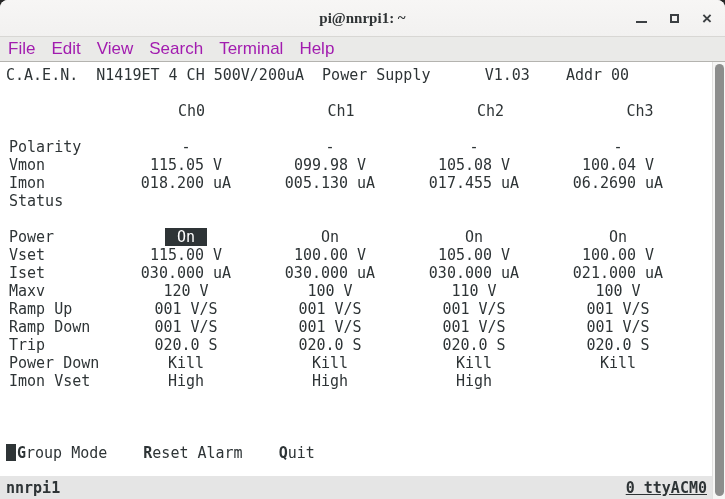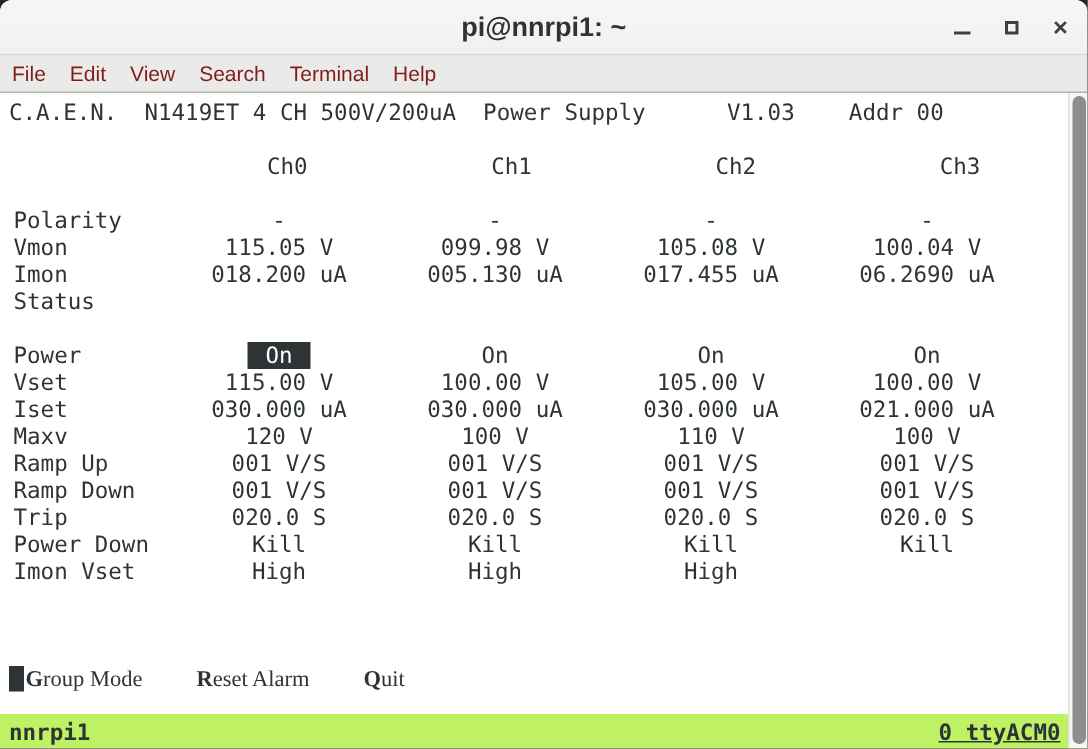--- a/index.html
+++ b/index.html
@@ -5,52 +5,52 @@
   * { margin:0; padding:0; box-sizing:border-box; }
   html,body { background:#262626; }
   body { width:725px; height:499px; font-family:"Liberation Sans", sans-serif; }
 
   .window { position:relative; width:725px; height:499px; background:#ffffff;
             border-radius:8px 8px 0 0; overflow:hidden; }
 
   
   .titlebar { position:relative; height:37px; background:linear-gradient(#f7f6f5,#f2f1f0);
               border-bottom:1px solid #d8d7d4; display:flex; align-items:center; justify-content:center; }
-  .title { font-size:18px; font-weight:bold; color:#2f3335; }
+  .title { font-size:15px; font-weight:bold; color:#2f3335;font-family:Liberation Serif, serif; }
   .win-controls { position:absolute; right:10px; top:0; height:37px; display:flex; align-items:center; gap:17px; }
   .wc { width:16px; height:16px; display:flex; align-items:center; justify-content:center; cursor:default; }
   .min-glyph { width:11px; height:2px; background:#3c4043; margin-top:6px; }
   .max-glyph { width:9px; height:9px; border:2px solid #3c4043; }
   .close-glyph { font-size:17px; font-weight:bold; color:#3c4043; line-height:16px; }
 
   
   .menubar { height:25px; background:#eaeae8; border-bottom:1px solid #b4b3af;
              display:flex; align-items:center; }
-  .menu-item { padding:0 8px; font-size:14px; color:#7f1d1d; line-height:24px; cursor:default; }
+  .menu-item { padding:0 8px; font-size:17px; color:#a21caf; line-height:24px; cursor:default; }
 
   
   .terminal { position:relative; height:414px; background:#ffffff; color:#2e3436;
               font-family:"DejaVu Sans Mono", monospace; font-size:15px; line-height:18px;
               padding:4px 13px 7px 6px; overflow:hidden; }
   .tline { height:18px; white-space:pre; }
   .row { display:flex; height:18px; }
   .lbl { width:108px; padding-left:3px; white-space:pre; }
   .cell { width:144px; text-align:center; white-space:pre; }
   .gap18 { margin-top:18px;justify-content:space-between; }
-  .gap54 { margin-top:54px;font-family:Liberation Serif, serif; }
+  .gap54 { margin-top:54px; }
   .sel { display:inline-block; background:#2e3436; color:#ffffff; padding:0 12px; height:18px; }
 
   
   .cmdline { height:18px; display:flex; align-items:flex-start; }
   .cursor-block { display:inline-block; width:10px; height:17px; background:#2e3436; margin-right:1px; }
   .tui-menu-item { display:inline-block; white-space:pre; margin-right:36px; }
   .tui-menu-item::first-letter { font-weight:bold; }
 
   
-  .statusbar { height:23px; background:#bef264; display:flex; justify-content:space-between;
+  .statusbar { height:23px; background:#e5e5e5; display:flex; justify-content:space-between;
                align-items:center; padding:0 18px 0 6px;
                font-family:"DejaVu Sans Mono", monospace; font-size:15px; font-weight:bold; color:#2e3436; }
   .statusbar .right { text-decoration:underline; }
 
   
   .scrollbar { position:absolute; top:62px; right:0; bottom:0; width:13px;
                background:#f6f6f5; border-left:1px solid #e2e1e0; }
   .scroll-thumb { position:absolute; top:2px; left:2px; width:9px; height:calc(100% - 5px);
                   background:#8c8d8c; border-radius:5px; }
 </style>

